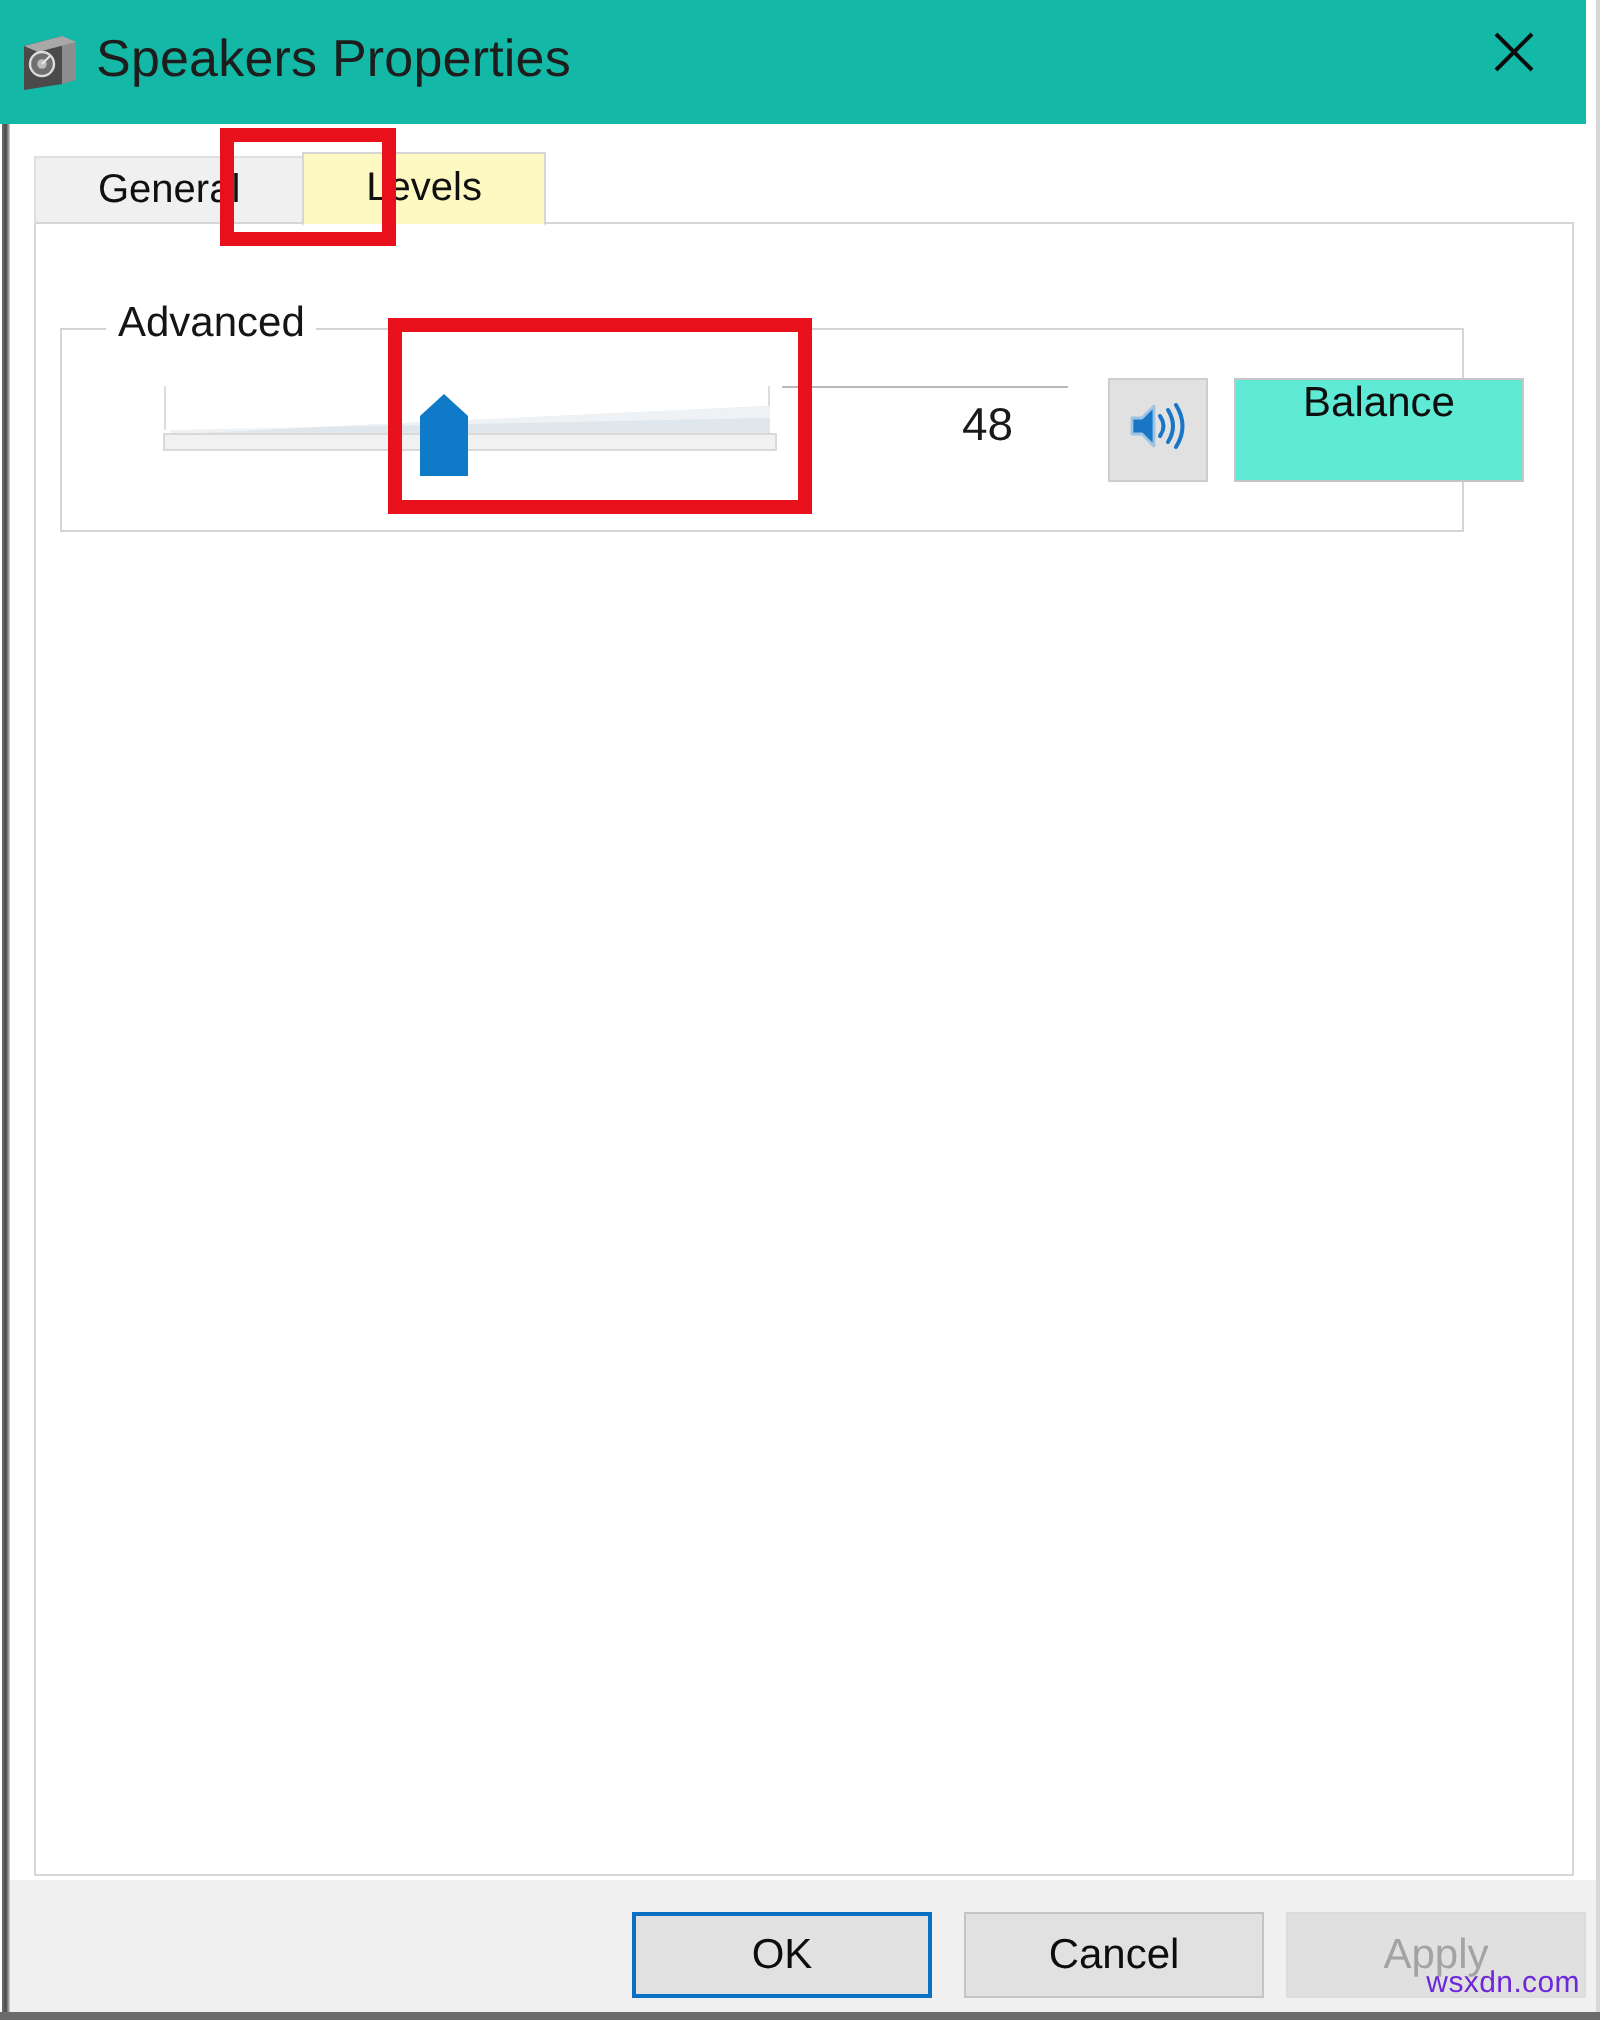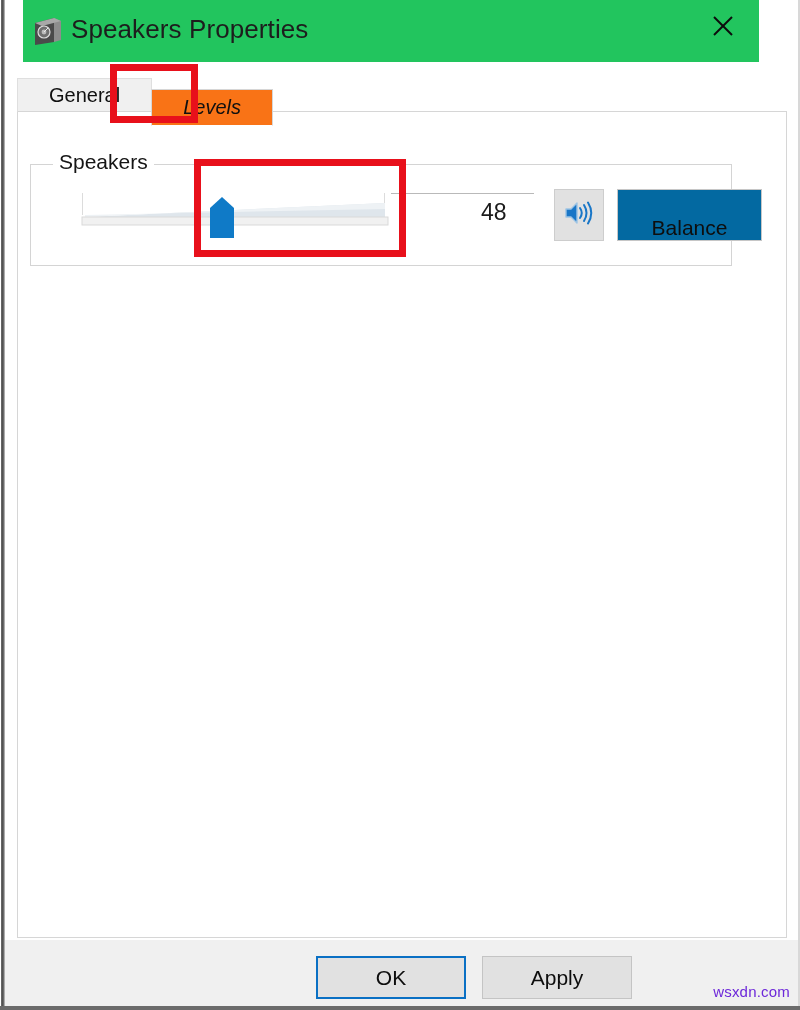--- a/index.html
+++ b/index.html
@@ -37,23 +37,23 @@
   .frame-right {
     position: absolute;
     right: 0; top: 0;
     width: 2px; height: 1010px;
     background: #d8d8d8;
   }
 
   
   .titlebar {
     position: absolute;
-    left: 23px; top: 0;
-    width: 736px; height: 62px;
-    background: #22c55e;
+    left: 0; top: 0;
+    width: 793px; height: 62px;
+    background: #14b8a6;
     display: flex;
     align-items: center;
   }
   .title-icon {
     position: absolute;
     left: 10px; top: 17px;
     width: 30px; height: 29px;
   }
   .title-text {
     position: absolute;
@@ -92,28 +92,27 @@
     font-size: 20px;
     color: #101010;
     background: #f0f0f0;
     border: 1px solid #dfdfdf;
     border-bottom: 1px solid #d6d6d6;
     margin-right: -1px;
     white-space: nowrap;
     cursor: default;
   }
   .tab.active {
-    background: #f97316;
+    background: #fef9c3;
     height: 37px;
     border: 1px solid #d6d6d6;
     border-bottom: 1px solid #ffffff;
     z-index: 4;
     position: relative;
-    top: 14px;
-    font-style: italic;
+    top: 1px;
   }
 
   
   .panel {
     position: absolute;
     left: 17px; top: 111px;
     width: 770px; height: 827px;
     background: #ffffff;
     border: 1px solid #d6d6d6;
     z-index: 2;
@@ -189,24 +188,24 @@
     align-items: center;
     justify-content: center;
     cursor: default;
   }
 
   
   .balance-button {
     position: absolute;
     left: 586px; top: 24px;
     width: 145px; height: 52px;
-    background: #0369a1;
+    background: #5eead4;
     border: 1px solid #c6c6c6;
     display: flex;
-    align-items: flex-end;
+    align-items: flex-start;
     justify-content: center;
     font-size: 21px;
     color: #0e0e0e;
     cursor: default;
   }
 
   
   .footer {
     position: absolute;
     left: 5px; top: 940px;
@@ -297,21 +296,21 @@
       <span>General</span>
     </div>
     <div class="tab active">
       <span>Levels</span>
     </div>
   </div>
 
   <div class="panel">
 
     <div class="groupbox">
-      <div class="groupbox-label">Speakers</div>
+      <div class="groupbox-label">Advanced</div>
 
       <div class="slider">
         <div class="tick-left"></div>
         <div class="tick-right"></div>
         <svg class="wedge" width="311" height="48" viewBox="0 0 311 48">
 
           <polygon points="4,26 304,12 304,26" fill="#dfe6ec"></polygon>
           <polygon points="4,26 304,12 304,18 4,24" fill="#eef2f5"></polygon>
 
           <rect x="1" y="26" width="306" height="8" fill="#f1f1f1" stroke="#d9d9d9" stroke-width="1"></rect>
@@ -341,20 +340,23 @@
       </div>
     </div>
 
   </div>
 
   <div class="footer">
     <div class="btn btn-ok">
       <span>OK</span>
     </div>
     <div class="btn btn-cancel">
+      <span>Cancel</span>
+    </div>
+    <div class="btn btn-apply">
       <span>Apply</span>
     </div>
     <div class="watermark">wsxdn.com</div>
   </div>
 
   <div class="redbox redbox-tab"></div>
   <div class="redbox redbox-slider"></div>
 
 </div>
 

